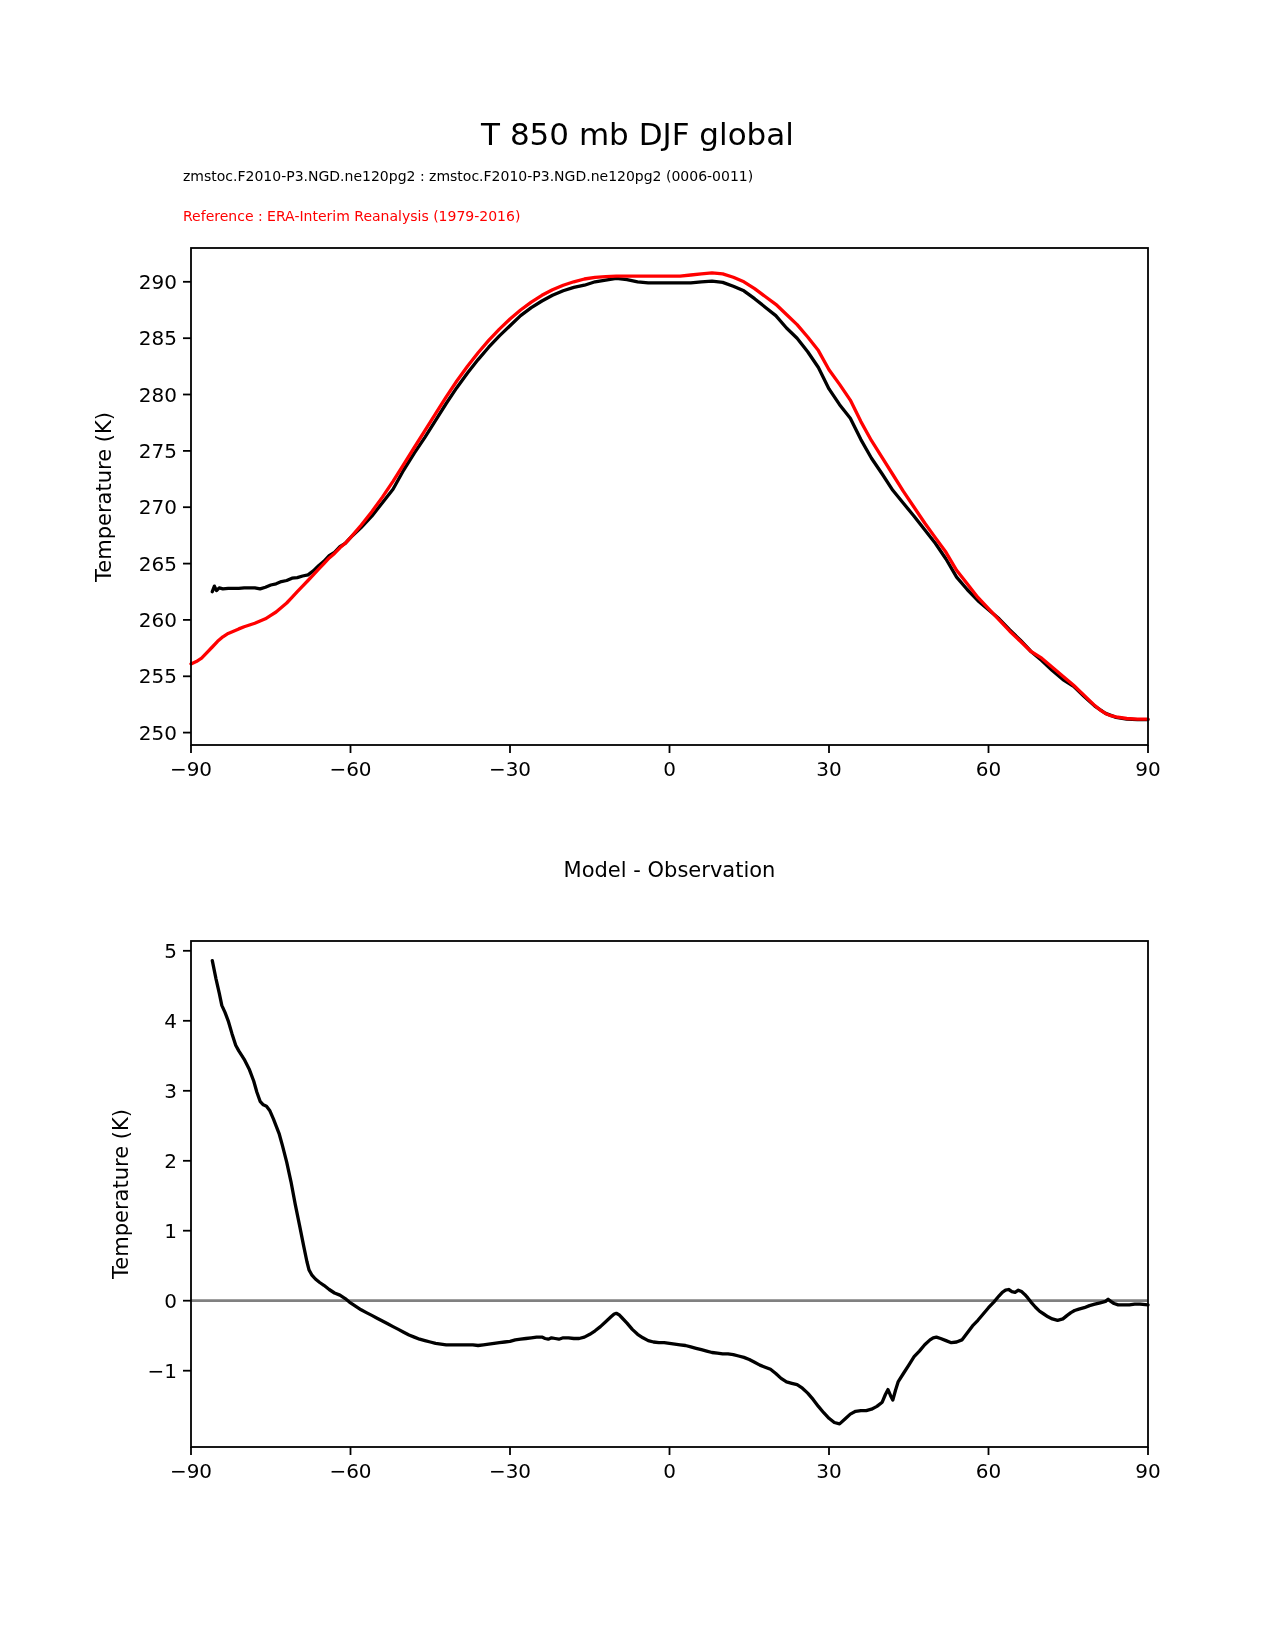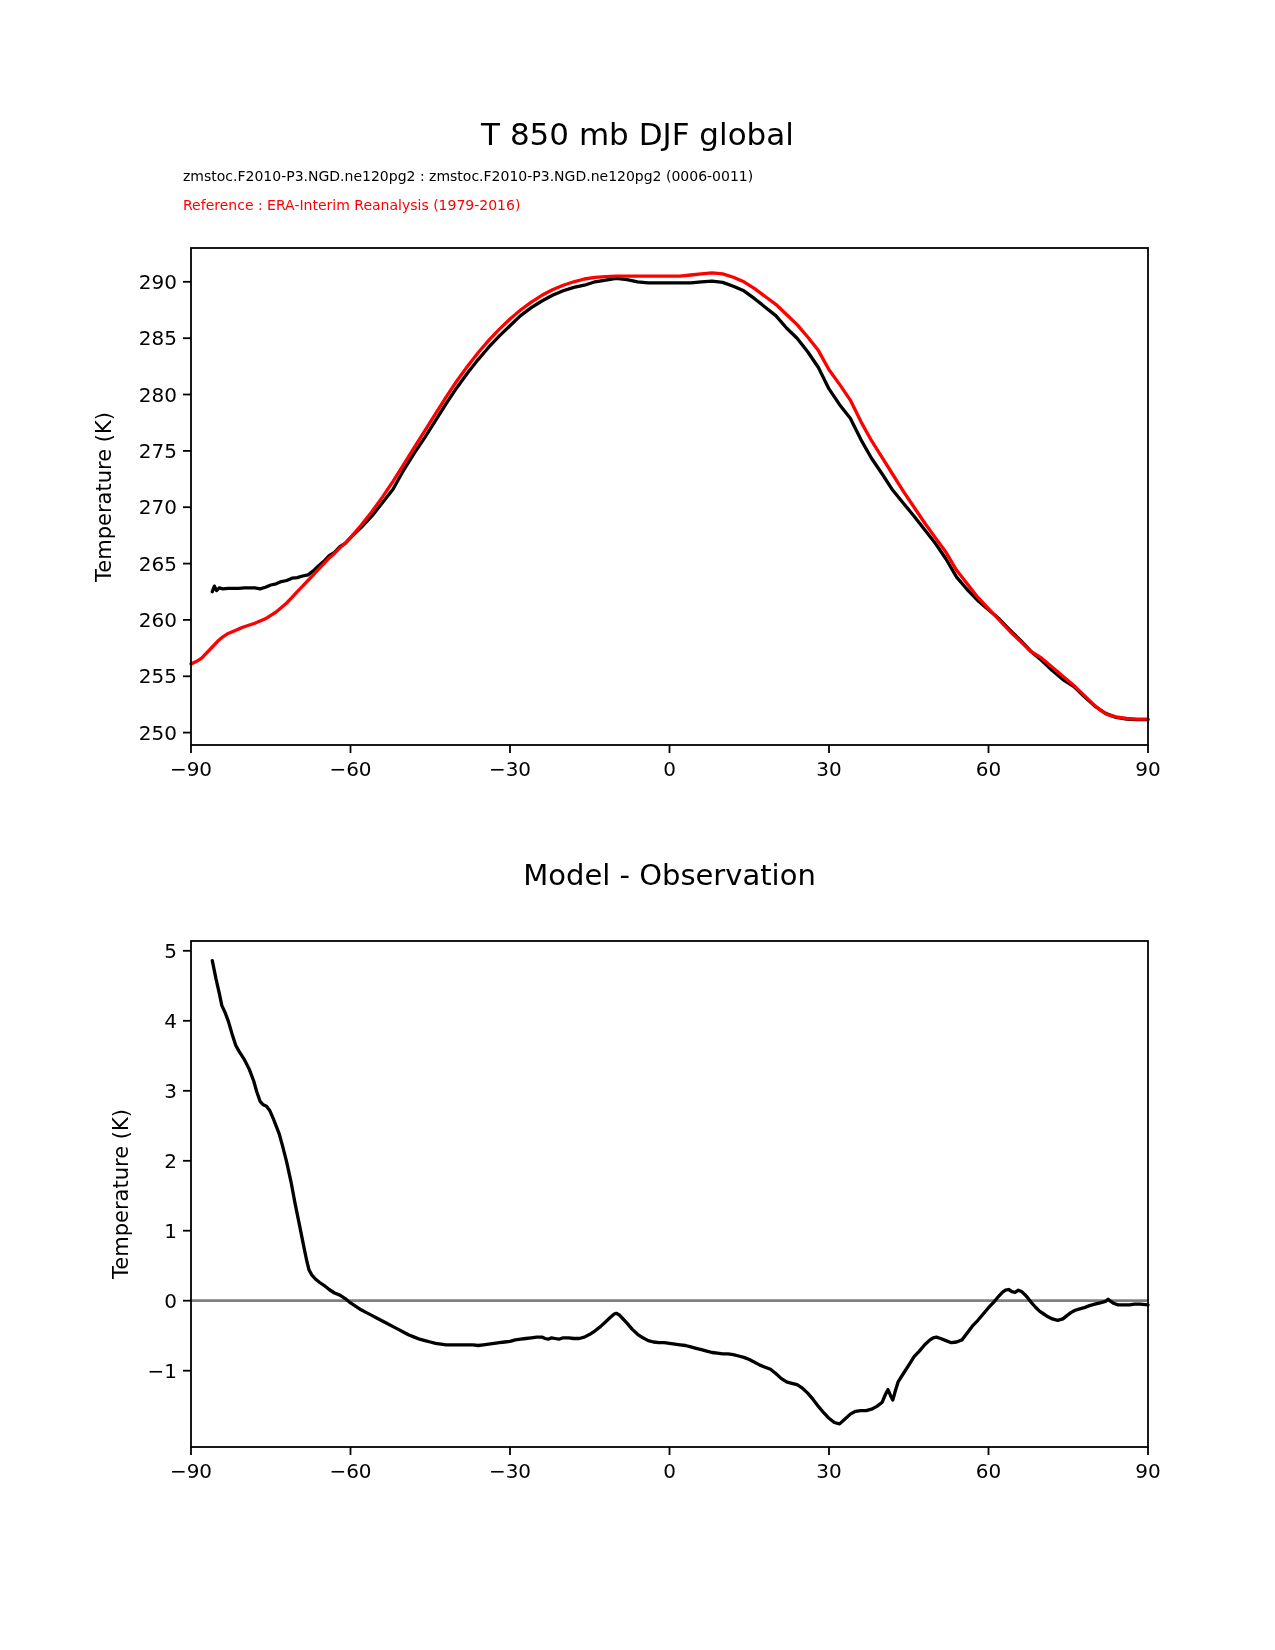--- a/index.html
+++ b/index.html
@@ -3,23 +3,23 @@
 <meta charset="utf-8">
 <style>
   html,body{margin:0;padding:0;background:#ffffff;}
   .page{position:relative;width:1275px;height:1650px;background:#ffffff;overflow:hidden;
         font-family:"DejaVu Sans","Liberation Sans",sans-serif;color:#000;}
   #plot-svg{position:absolute;left:0;top:0;}
   .fig-title{position:absolute;left:0;top:74px;width:1275px;text-align:center;
              font-size:31px;white-space:nowrap;margin-top:42px;}
   .legend-line{position:absolute;left:183px;font-size:14px;white-space:nowrap;}
   #legend-model{top:168px;}
-  #legend-ref{top:197px;}
+  #legend-ref{top:208px;}
   .chart-subtitle{position:absolute;left:191px;width:957px;top:858px;text-align:center;
-                  font-size:29px;white-space:nowrap;}
+                  font-size:21px;white-space:nowrap;}
   .ylabel{position:absolute;font-size:21px;white-space:nowrap;
           transform:translate(-50%,-50%) rotate(-90deg);}
   #ylabel-top{left:104px;top:497px;}
   #ylabel-bottom{left:121px;top:1194px;}
 </style>
 </head>
 <body>
 
 <div class="page">
 

